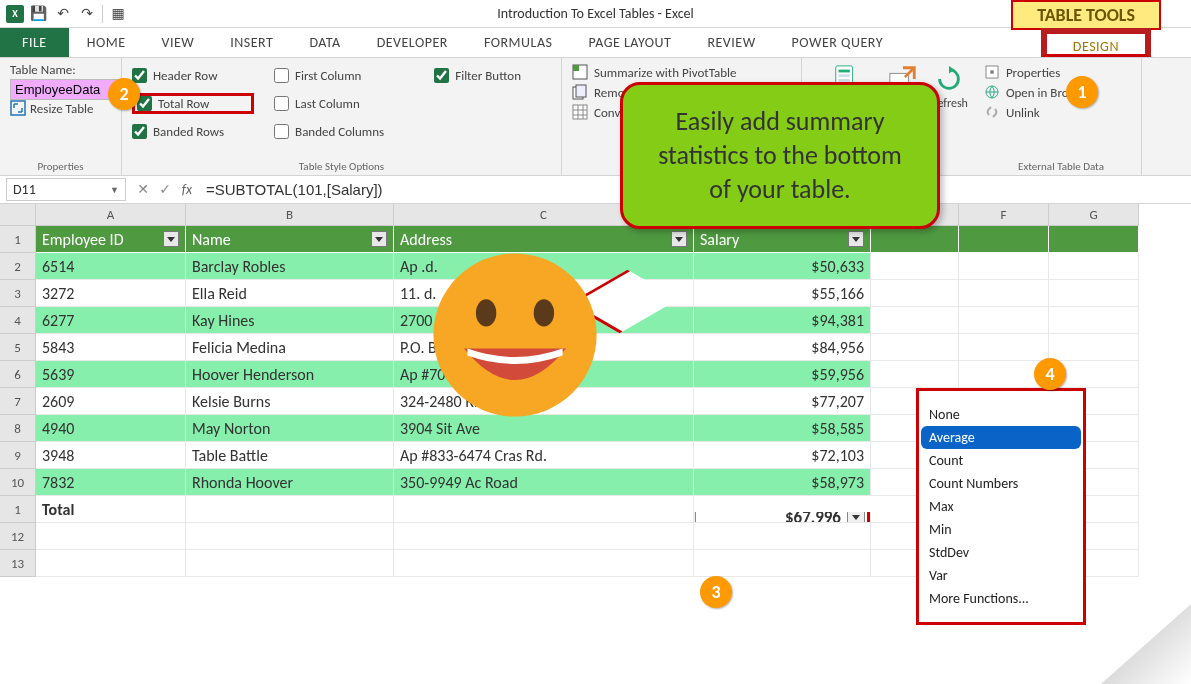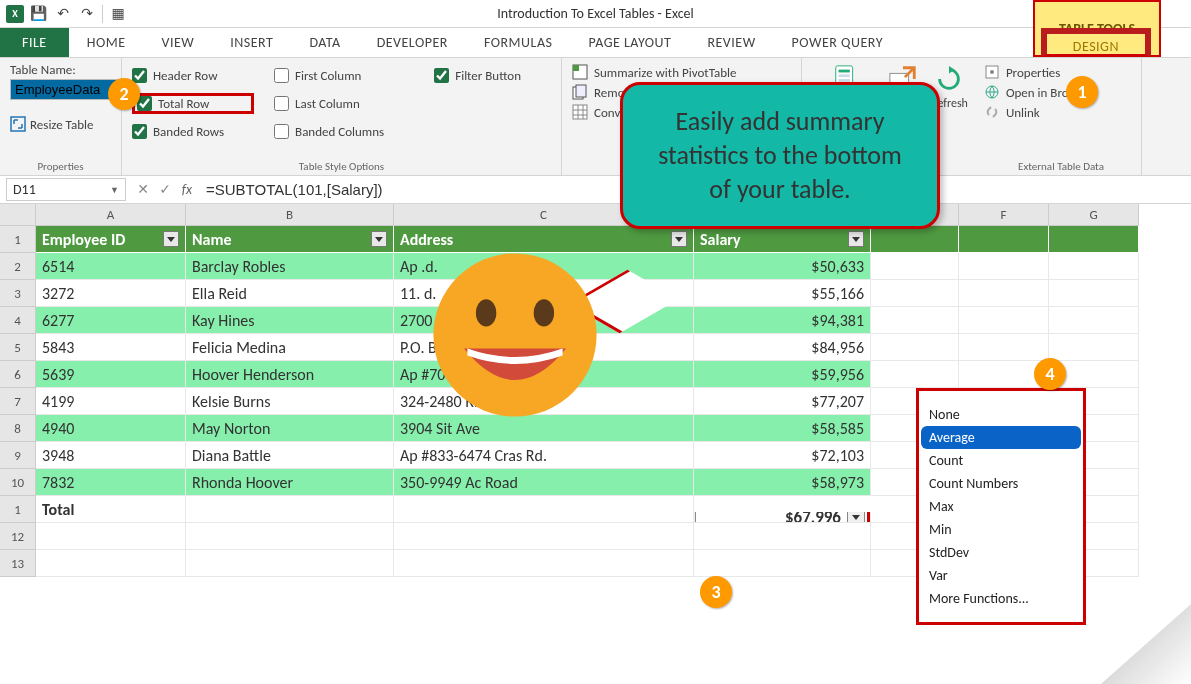--- a/index.html
+++ b/index.html
@@ -5,36 +5,36 @@
   * { box-sizing: border-box; margin: 0; padding: 0; }
   body { font-family: "Segoe UI", Calibri, Arial, sans-serif; font-size: 14px; background: #fff; width: 1191px; height: 684px; overflow: hidden; position: relative; color: #333; }
   
   
   .titlebar { height: 28px; background: #fff; display: flex; align-items: center; border-bottom: 1px solid #d4d4d4; position: relative; }
   .qat { display: flex; align-items: center; padding-left: 6px; gap: 6px; }
   .excel-icon { width: 18px; height: 18px; background: #217346; color:#fff; font-size:10px; font-weight:bold; display:flex; align-items:center; justify-content:center; border-radius:2px; }
   .qat-btn { width: 18px; height: 18px; color: #444; display:flex; align-items:center; justify-content:center; font-size:14px; }
   .qat-sep { width:1px; height:18px; background:#ccc; }
   .title-text { position:absolute; left:0; right:0; text-align:center; font-size:14px; color:#333; pointer-events:none; }
-  .table-tools { position:absolute; right:30px; top:0; background:#ffea80; border:2px solid #c00; padding:18px 24px; font-size:14px; color:#6a5500; font-weight:600; }
+  .table-tools { position:absolute; right:30px; top:0; background:#ffea80; border:2px solid #c00; padding:2px 24px; font-size:18px; color:#6a5500; font-weight:600; }
   
   
   .ribbon-tabs { height: 30px; display:flex; align-items:stretch; border-bottom:1px solid #d4d4d4; }
   .tab { padding: 6px 18px; font-size:14px; color:#444; cursor:pointer; letter-spacing: 0.5px; text-align: center; }
   .tab.file { background:#217346; color:#fff; padding-left:22px; padding-right:22px; }
   .tab.design { color:#9e7600; border:6px solid #b91c1c; border-bottom:3px solid #c00; margin-left:auto; margin-right:40px; padding:4px 26px; position:relative; }
   
   
   .ribbon { height: 118px; background:#f3f3f3; border-bottom:1px solid #d4d4d4; display:flex; position:relative; }
   .rgroup { border-right:1px solid #d4d4d4; padding:4px 10px 2px 10px; display:flex; flex-direction:column; }
   .rgroup-title { font-size:11px; color:#666; text-align:center; margin-top:auto; }
   
   .tbl-name-label { font-size:13px; color:#444; margin-bottom:2px; }
-  .tbl-name-input { width:120px; font-size:13px; padding:2px 4px; border:1px solid #bbb; background:#0369a1; }
-  .resize-row { display:flex; align-items:center; gap:4px; margin-top:16px; font-size:13px; color:#444; }
+  .tbl-name-input { width:120px; font-size:13px; padding:2px 4px; border:1px solid #bbb; background:#f0abfc; }
+  .resize-row { display:flex; align-items:center; gap:4px; margin-top:0; font-size:13px; color:#444; }
   .resize-row svg { width:16px; height:16px; }
   
   .checks { display:grid; grid-template-columns: auto auto auto; grid-auto-rows:26px; gap:2px 20px; align-items:center; }
   .chk { display:flex; align-items:center; gap:6px; font-size:13px; color:#444; }
   .chk input { width:15px; height:15px; accent-color:#217346; }
   .chk.highlight { border:3px solid #c00; padding:0 6px 0 2px; }
   
   .rbtn { display:flex; flex-direction:column; align-items:center; font-size:12px; color:#444; padding:2px 6px; gap:2px; }
   .rbtn svg { width:30px; height:30px; }
   .ritem { display:flex; align-items:center; gap:6px; font-size:13px; color:#444; padding:2px 0; }
@@ -52,38 +52,38 @@
   .col-headers { display:flex; height:22px; }
   .corner { width:36px; background:#e6e6e6; border:1px solid #ccc; border-left:none; border-top:none; }
   .colh { background:#e6e6e6; border:1px solid #ccc; border-left:none; border-top:none; display:flex; align-items:center; justify-content:center; font-size:13px; color:#555; }
   .colh.A{width:150px}.colh.B{width:208px}.colh.C{width:300px}.colh.D{width:177px}.colh.E{width:88px}.colh.F{width:90px}.colh.G{width:90px}
   
   .row { display:flex; height:27px; }
   .rowh { width:36px; background:#e6e6e6; border:1px solid #ccc; border-left:none; border-top:none; display:flex; align-items:center; justify-content:center; font-size:13px; color:#555; }
   .cell { border:1px solid #e8e8e8; border-left:none; border-top:none; display:flex; align-items:center; padding:0 6px; font-size:16px; overflow:hidden; white-space:nowrap; }
   .cell.A{width:150px}.cell.B{width:208px}.cell.C{width:300px}.cell.D{width:177px; justify-content:flex-end;}.cell.E{width:88px}.cell.F{width:90px}.cell.G{width:90px}
   
-  .thead .cell { background:#4f9a41; color:#fff; font-weight:bold; border-color:#fff; }
+  .thead .cell { background:#4f9a41; color:#fff; font-weight:normal; border-color:#fff; }
   .thead .filter { margin-left:auto; width:16px; height:16px; background:#e8e8e8; border:1px solid #777; display:flex; align-items:center; justify-content:center; }
   .thead .filter svg { width:8px;height:8px; }
   .band .cell.A,.band .cell.B,.band .cell.C,.band .cell.D { background:#86efac; }
   .total .cell { font-weight:bold; }
   
   .total-frame { border:3px solid #c00; padding:0; display:flex; align-items:center; }
   .salary-total-cell { width:147px; display:flex; align-items:center; }
   .dd-btn { width:18px;height:20px;border:1px solid #888;background:#f0f0f0; margin:0 2px; display:flex;align-items:center;justify-content:center; }
   .dd-btn svg{width:8px;height:8px;}
   
   
   .func-dropdown { position:absolute; right:105px; top:388px; width:170px; border:3px solid #c00; background:#fff; padding:12px 2px; z-index:50; }
   .func-item { padding:3px 8px; font-size:14px; color:#222; }
   .func-item.sel { background:#0a64c8; color:#fff;border-radius:6px; }
   
   
-  .callout { position:absolute; left:620px; top:82px; width:320px; background:#14b8a6; border:3px solid #c00; border-radius:20px; padding:20px 22px; z-index:60; box-shadow:3px 3px 6px rgba(0,0,0,0.25); font-size:26px; text-align:center; line-height:1.3; }
+  .callout { position:absolute; left:620px; top:82px; width:320px; background:#84cc16; border:3px solid #c00; border-radius:20px; padding:20px 22px; z-index:60; box-shadow:3px 3px 6px rgba(0,0,0,0.25); font-size:26px; text-align:center; line-height:1.3; }
   .callout-tail { position:absolute; left:610px; top:290px; width:0;height:0; z-index:55; }
   .callout-tail::before { content:""; position:absolute; width:56px;height:56px; background:#fff; border-left:3px solid #c00; border-bottom:3px solid #c00; transform:rotate(30deg) skew(-30deg); left:-16px; top:-18px; }
   
   
   .emoji { position:absolute; left:430px; top:250px; width:170px;height:170px; z-index:70; }
   
   
   .badge { width:32px;height:32px; border-radius:50%; background:#ff9900; color:#fff; font-size:18px; font-weight:bold; display:flex; align-items:center; justify-content:center; position:absolute; z-index:80; box-shadow:1px 1px 2px rgba(0,0,0,0.3); }
   
   
@@ -351,42 +351,42 @@
      <div class="cell A">5639</div>
      <div class="cell B">Hoover Henderson</div>
      <div class="cell C">Ap #706-9540 Senectus Av.</div>
      <div class="cell D">$59,956</div>
      <div class="cell E"></div>
         <div class="cell F"></div>
         <div class="cell G"></div>
    </div>
       <div class="row ">
      <div class="rowh">7</div>
-     <div class="cell A">4199</div>
+     <div class="cell A">2609</div>
      <div class="cell B">Kelsie Burns</div>
      <div class="cell C">324-2480 Risus. Street</div>
      <div class="cell D">$77,207</div>
      <div class="cell E"></div>
         <div class="cell F"></div>
         <div class="cell G"></div>
    </div>
       <div class="row band">
      <div class="rowh">8</div>
      <div class="cell A">4940</div>
      <div class="cell B">May Norton</div>
      <div class="cell C">3904 Sit Ave</div>
      <div class="cell D">$58,585</div>
      <div class="cell E"></div>
         <div class="cell F"></div>
         <div class="cell G"></div>
    </div>
       <div class="row ">
      <div class="rowh">9</div>
      <div class="cell A">3948</div>
-     <div class="cell B">Diana Battle</div>
+     <div class="cell B">Table Battle</div>
      <div class="cell C">Ap #833-6474 Cras Rd.</div>
      <div class="cell D">$72,103</div>
      <div class="cell E"></div>
         <div class="cell F"></div>
         <div class="cell G"></div>
    </div>
       <div class="row band">
      <div class="rowh">10</div>
      <div class="cell A">7832</div>
      <div class="cell B">Rhonda Hoover</div>

